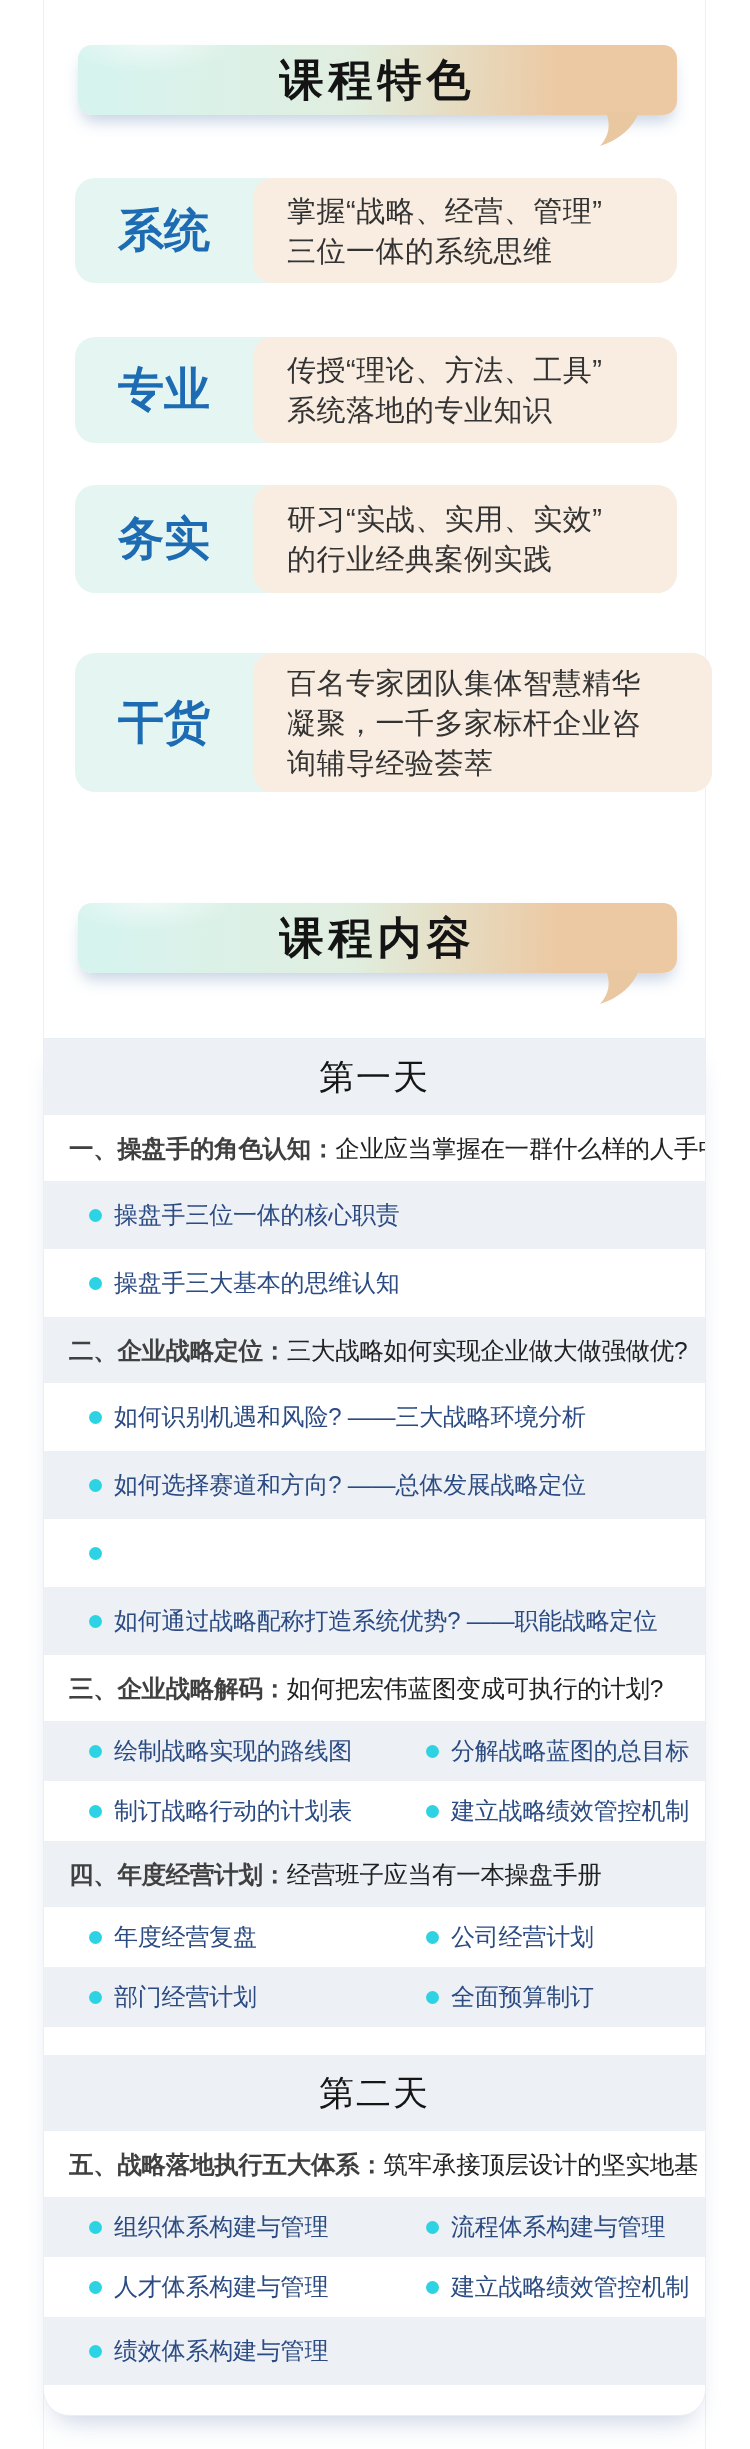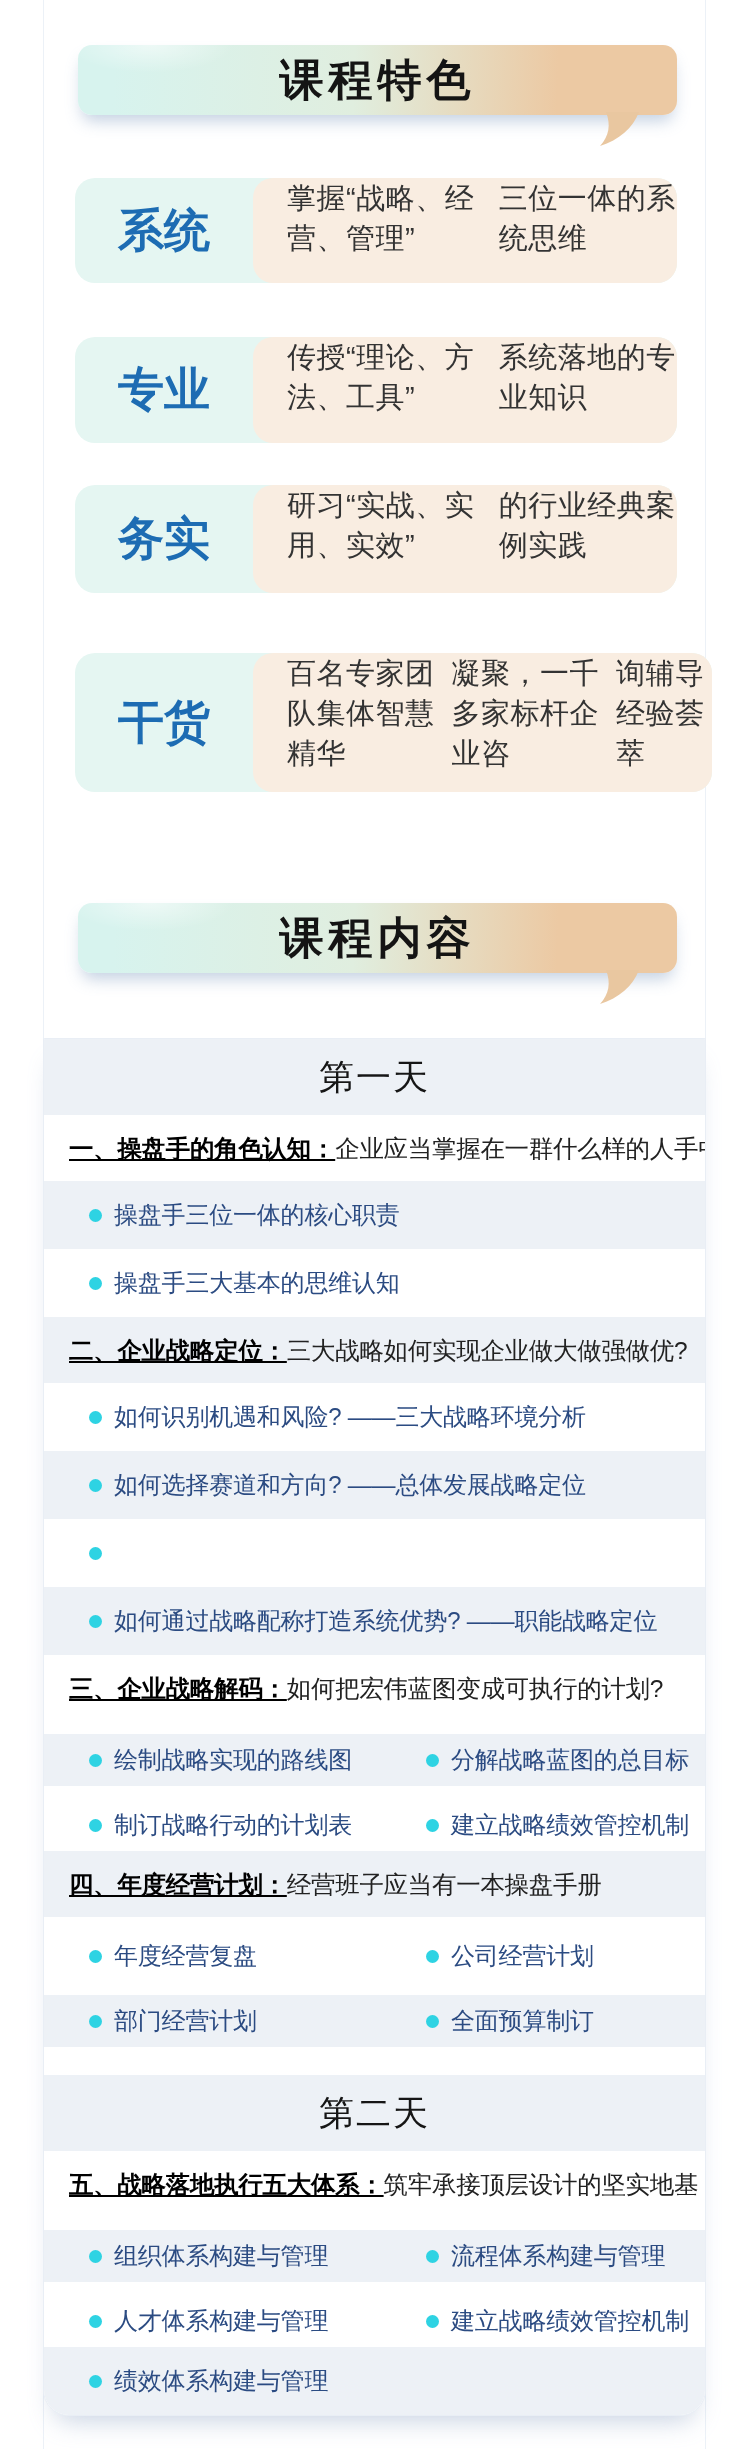--- a/index.html
+++ b/index.html
@@ -15,40 +15,40 @@
           display:flex; align-items:center; justify-content:center;}
   .banner::after{content:""; position:absolute; inset:0; border-radius:14px;
           background:radial-gradient(120px 40px at 12% 0%, rgba(255,255,255,.55), rgba(255,255,255,0) 70%);}
   .banner-title{font-size:44px; font-weight:700; color:#141414; letter-spacing:5px;}
   .tail{position:absolute; left:600px; width:44px; height:36px;}
 
   
   .feature-card{position:absolute; left:75px; width:602px; background:#e5f6f2; border-radius:20px;}
   .feature-desc-panel{position:absolute; left:178px; right:0; top:0; bottom:0;
           background:#f9ede1; border-radius:20px;
-          display:flex; flex-direction:row; justify-content:center; padding-left:34px; box-sizing:border-box;}
+          display:flex; flex-direction:column; justify-content:center; padding-left:34px; box-sizing:border-box;}
   .feature-keyword{position:absolute; left:0; top:0; bottom:0; width:178px;
           display:flex; align-items:center; justify-content:center;
           font-size:46px; font-weight:700; color:#1d6cb3;border-radius:25px;}
   .feature-line{font-size:29px; color:#333333; line-height:40px; letter-spacing:.5px;}
 
   
   .content-card{position:absolute; left:43px; top:1038px; width:663px; height:1378px;
           background:#ffffff; border:1px solid #e9eef5; box-sizing:border-box;
           border-radius:2px 2px 26px 26px; overflow:hidden;
           box-shadow:0 16px 26px -12px rgba(128,154,190,.45);
           display:flex; flex-direction:column;}
   .row{flex:0 0 auto; display:flex; align-items:center; box-sizing:border-box;}
   .row.alt{background:#edf1f6;}
   .row-day{height:76px; justify-content:center; font-size:35px; color:#161616; letter-spacing:2px;}
   .row-header{height:66px; padding:0 22px 0 25px; white-space:nowrap; font-size:24.5px; letter-spacing:-0.3px;}
-  .row-header .hd-bold{font-weight:700; color:#000000;text-decoration:underline;}
+  .row-header .hd-bold{font-weight:700; color:#404040;}
   .row-header .hd-rest{font-weight:400; color:#222222;}
   .row-bullet{height:68px; padding-left:45px;}
-  .row-pair{height:52px;margin-top:13px;}
+  .row-pair{height:60px;}
   .cell{display:flex; align-items:center;}
   .cell.c1{margin-left:45px; width:337px;}
   .cell.c2{flex:1;}
   .dot{width:13px; height:13px; border-radius:50%; background:#2ed3e3; margin-right:12px; flex:0 0 auto;}
   .topic-text{font-size:24px; color:#2b4b82; font-weight:500; letter-spacing:-0.2px; white-space:nowrap;}
   .row-spacer{height:28px;}
   .row-spacer.last{height:68px;}
 </style>
 </head>
 <body>

